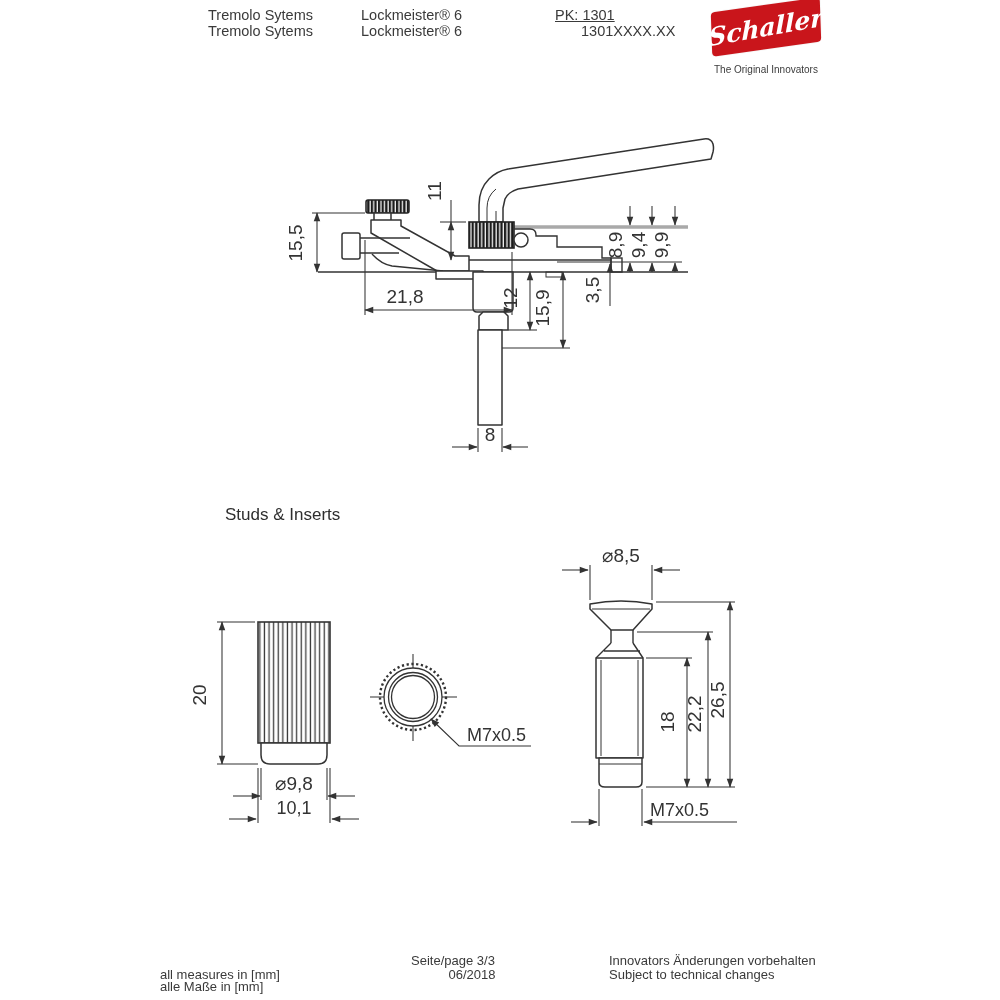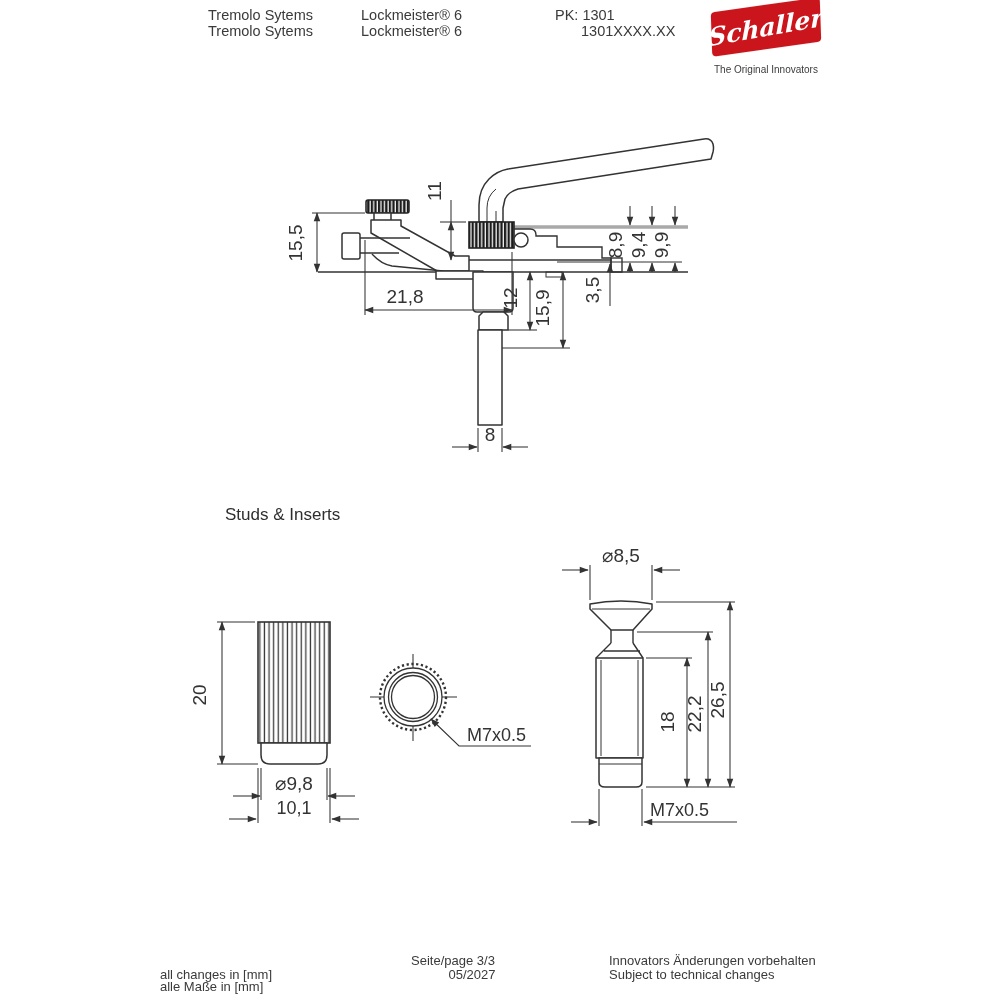--- a/index.html
+++ b/index.html
@@ -19,21 +19,21 @@
   .ln{stroke:#333;stroke-width:1.4;fill:none;}
   .thin{stroke-width:1;}
   .shape{fill:#fff;stroke:#333;stroke-width:1.5;stroke-linejoin:round;}
   .dim{stroke:#333;stroke-width:1.05;fill:none;}
 </style>
 </head>
 <body>
 
 <div class="abs hdr" style="left:160px;top:7px;">Tremolo Sytems</div>
 <div class="abs hdr" style="left:313px;top:7px;">Lockmeister® 6</div>
-<div class="abs hdr" style="left:507px;top:7px;">PK: 1301</div>
+<div class="abs hdr" style="left:507px;top:7px;text-decoration:underline;">PK: 1301</div>
 <div class="abs hdr" style="left:160px;top:23px;">Tremolo Sytems</div>
 <div class="abs hdr" style="left:313px;top:23px;">Lockmeister® 6</div>
 <div class="abs hdr" style="left:533px;top:23px;">1301XXXX.XX</div>
 
 <div class="abs logo-box">
   <span class="logo-brand">Schaller</span>
 </div>
 <div class="abs logo-tag">The Original Innovators</div>
 
 <div class="abs heading" style="left:225px;top:505px;">Studs &amp; Inserts</div>
@@ -193,17 +193,17 @@
 
     <line class="dim" x1="599" y1="789" x2="599" y2="826"></line>
     <line class="dim" x1="642" y1="789" x2="642" y2="826"></line>
     <line class="dim" x1="571" y1="822" x2="597" y2="822" marker-end="url(#arr)"></line>
     <line class="dim" x1="737" y1="822" x2="644" y2="822" marker-end="url(#arr)"></line>
     <text x="650" y="816" class="sm">M7x0.5</text>
   </g>
 </svg>
 
 <div class="abs ftr" style="left:160px;top:953px;margin-top:26px;">alle Maße in [mm]</div>
-<div class="abs ftr" style="left:160px;top:967px;">all changes in [mm]</div>
+<div class="abs ftr" style="left:160px;top:967px;">all measures in [mm]</div>
 <div class="abs ftr" style="left:372px;top:953px;width:162px;text-align:center;">Seite/page 3/3</div>
-<div class="abs ftr" style="left:391px;top:967px;width:162px;text-align:center;">05/2027</div>
+<div class="abs ftr" style="left:391px;top:967px;width:162px;text-align:center;">06/2018</div>
 <div class="abs ftr" style="left:609px;top:953px;">Innovators Änderungen vorbehalten</div>
 <div class="abs ftr" style="left:609px;top:967px;">Subject to technical changes</div>
 
 </body></html>

